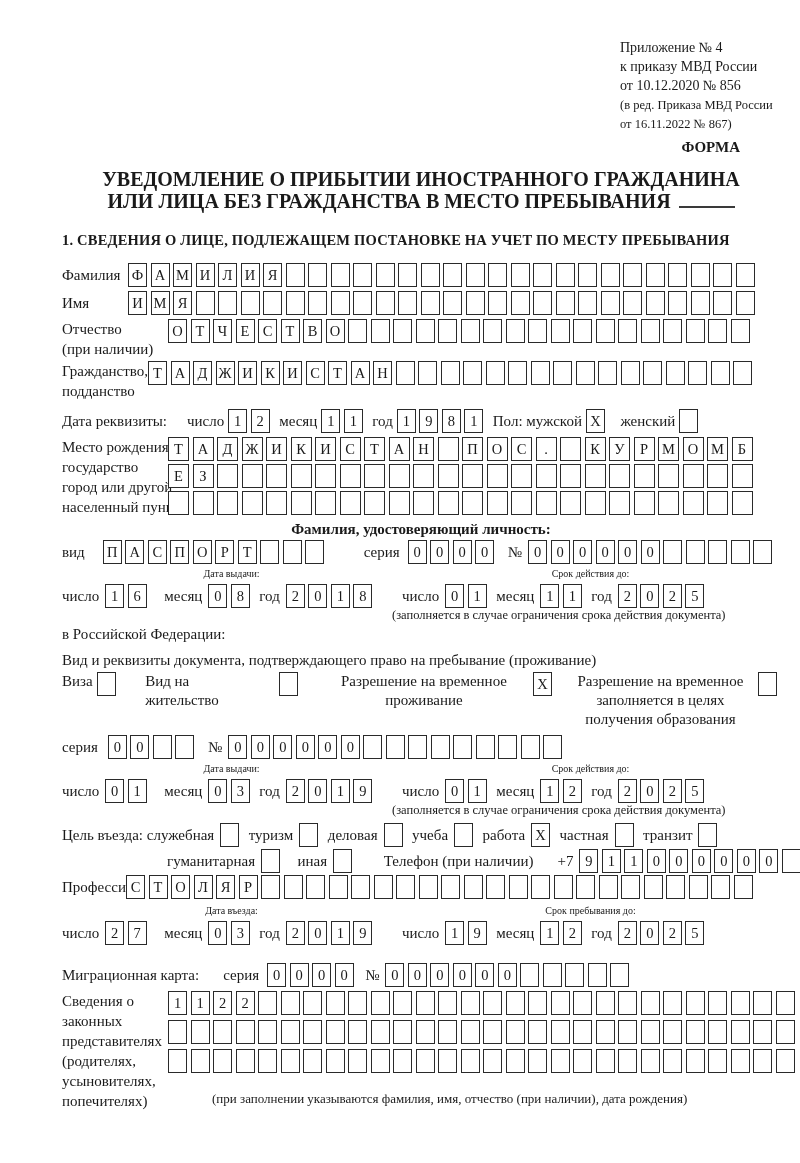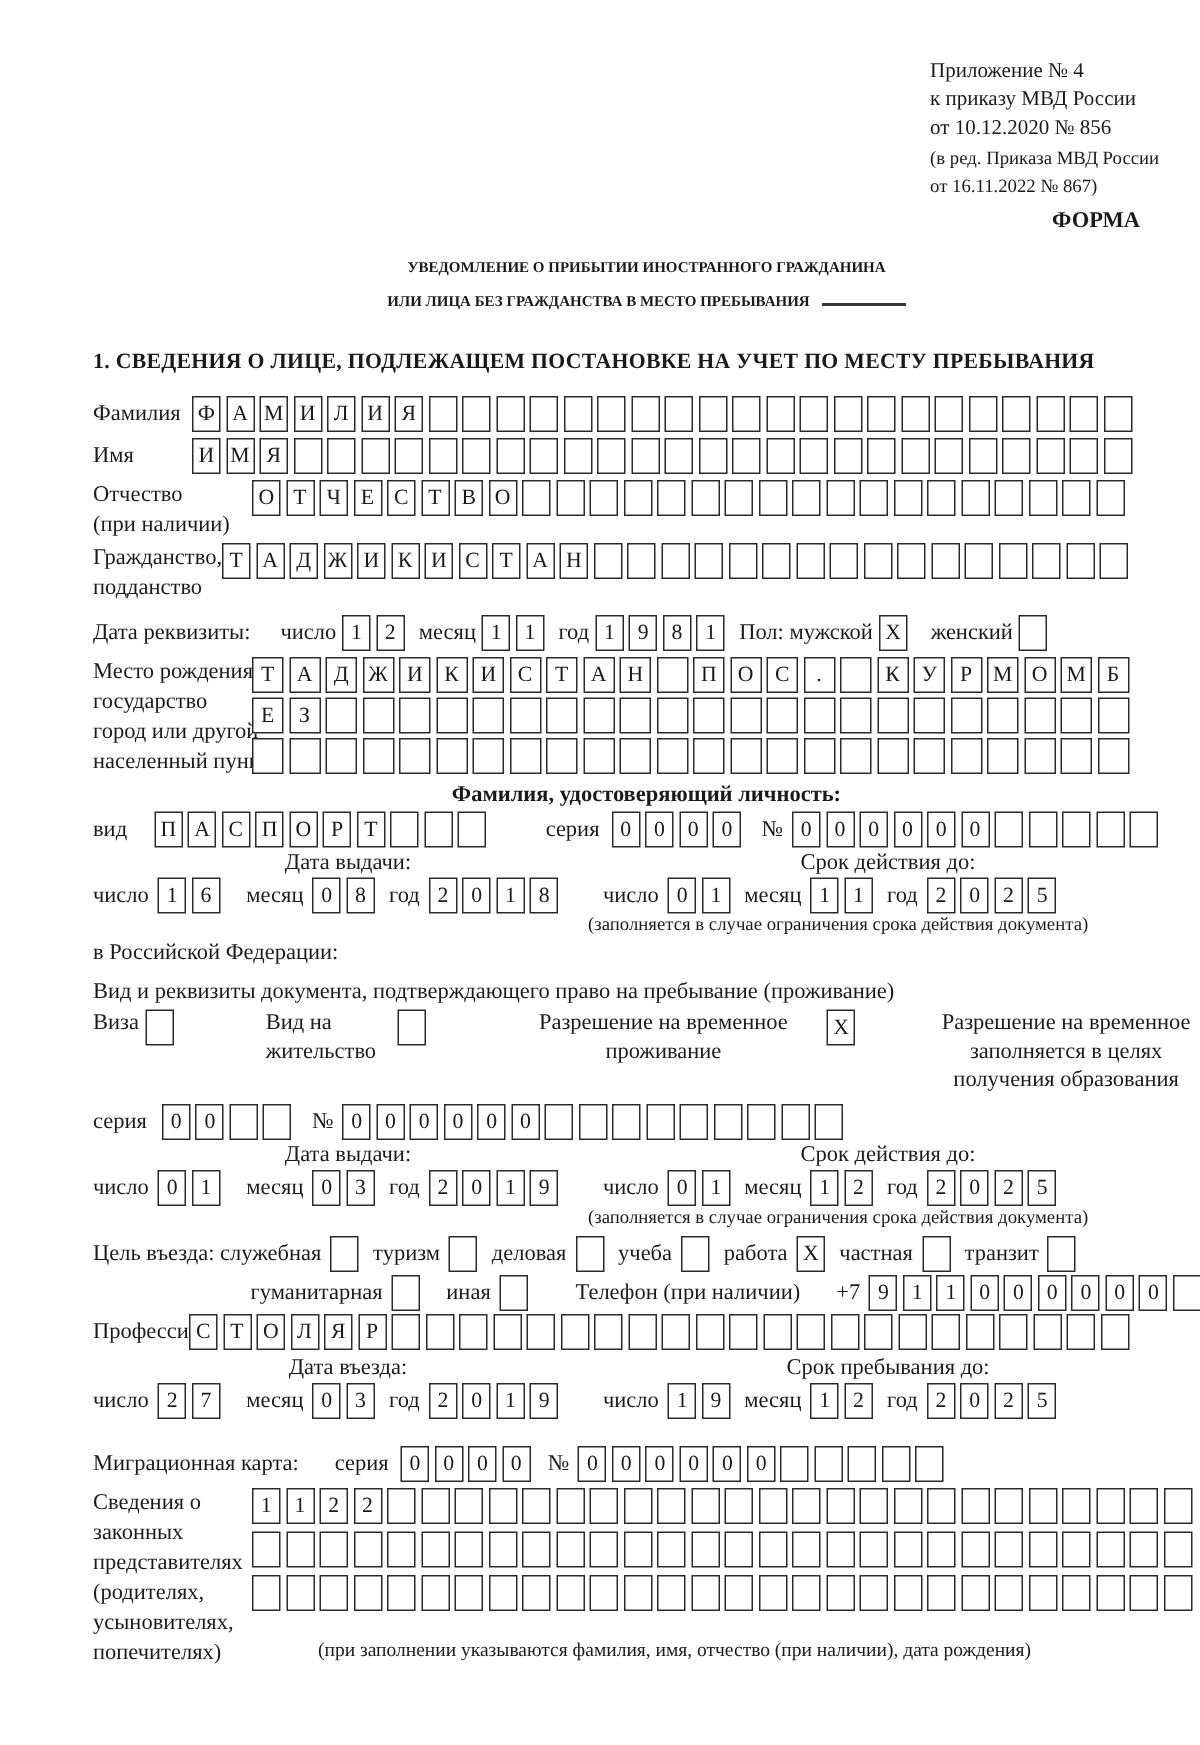--- a/index.html
+++ b/index.html
@@ -2,27 +2,27 @@
 <html><head>
 <meta charset="utf-8">
 <style>
   * { box-sizing: border-box; margin: 0; padding: 0; }
   html, body { background: #ffffff; }
   body {
     width: 800px; height: 1163px; overflow: hidden;
     font-family: "Liberation Serif", "DejaVu Serif", serif;
     color: #1a1a1a; font-size: 15px; position: relative;
   }
-  .page { padding: 38px 0 0 62px; }
+  .page { padding: 38px 20px 0 62px; }
 
   .hdr { margin-left: 558px; font-size: 14px; line-height: 19px; }
   .hdr .sub { font-size: 12.5px; line-height: 17px; margin-top: 2px; }
   .forma { text-align: right; padding-right: 40px; font-weight: bold; font-size: 15px; margin-top: 6px; }
 
-  .title { text-align: center; font-weight: bold; font-size: 10px; line-height: 22px; margin-top: 12px; }
+  .title { text-align: center; font-weight: bold; font-size: 20px; line-height: 22px; margin-top: 12px; }
   .uline { display: inline-block; width: 56px; border-bottom: 2px solid #3a3a3a; height: 14px; margin-left: 8px; }
 
   .sect { font-weight: bold; font-size: 14.5px; letter-spacing: 0.2px; margin-top: 20px; }
 
   .row { display: flex; align-items: flex-start; margin-top: 4px; }
   .inline { display: flex; align-items: center; }
   .lbl { line-height: 24px; white-space: nowrap; }
   .ml2 { line-height: 20px; }
 
   .cells { display: flex; flex-wrap: nowrap; }
@@ -41,27 +41,27 @@
 
   .g6 { gap: 6px; }
   .g4 { gap: 4px; }
   .stack > * { margin-bottom: 3px; }
   .stack3 > * { margin-bottom: 5px; }
 
   .center-head { text-align: center; font-weight: bold; font-size: 15px; margin-top: 2px; line-height: 18px; }
 
   .half-l { width: 340px; display: flex; align-items: center; gap: 6px; }
   .half-r { display: flex; align-items: center; gap: 6px; }
-  .dates-hdr { display: flex; font-size: 15px; line-height: 16px; margin-top: 2px; }
+  .dates-hdr { display: flex; font-size: 10px; line-height: 16px; margin-top: 2px; }
   .dates-hdr .h1 { width: 340px; text-align: center; }
   .dates-hdr .h2 { width: 380px; text-align: center; }
   .note { font-size: 12.5px; line-height: 14px; margin-left: 330px; }
 
   .plain { line-height: 20px; margin-top: 6px; }
-  .cbrow { display: flex; align-items: flex-start; margin-top: 2px; gap: 32px; }
+  .cbrow { display: flex; align-items: flex-start; margin-top: 2px; }
   .cbitem { display: flex; align-items: flex-start; }
   .cbitem .txt { line-height: 19px; }
   .cbitem .txt.c { text-align: center; }
   .mr8 { margin-right: 8px; } .mr18 { margin-right: 18px; }
   .mr36 { margin-right: 36px; } .mr10 { margin-right: 10px; } .mr6 { margin-right: 6px; }
 
   .bottom-note { font-size: 13px; line-height: 15px; margin-left: 150px; margin-top: -20px; }
 </style>
 </head>
 <body>

